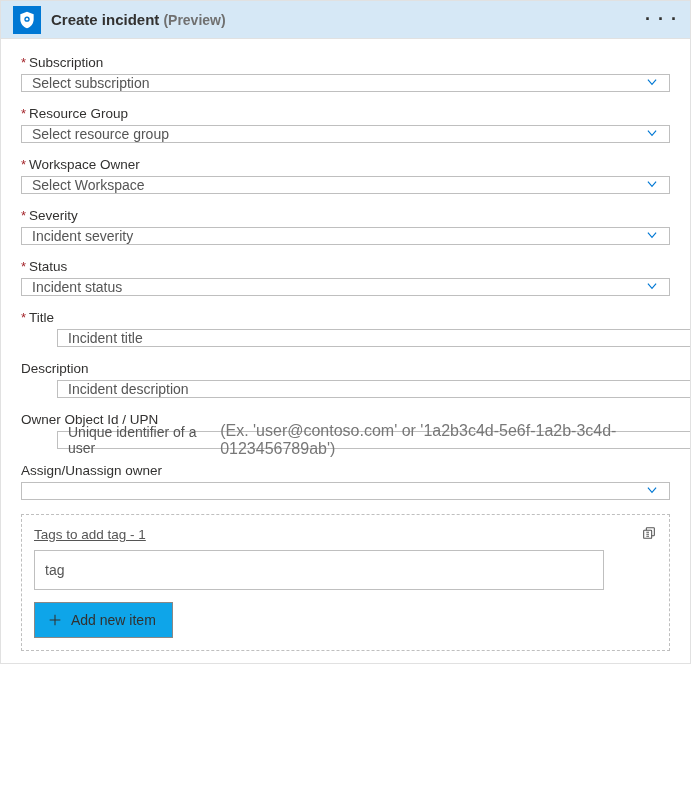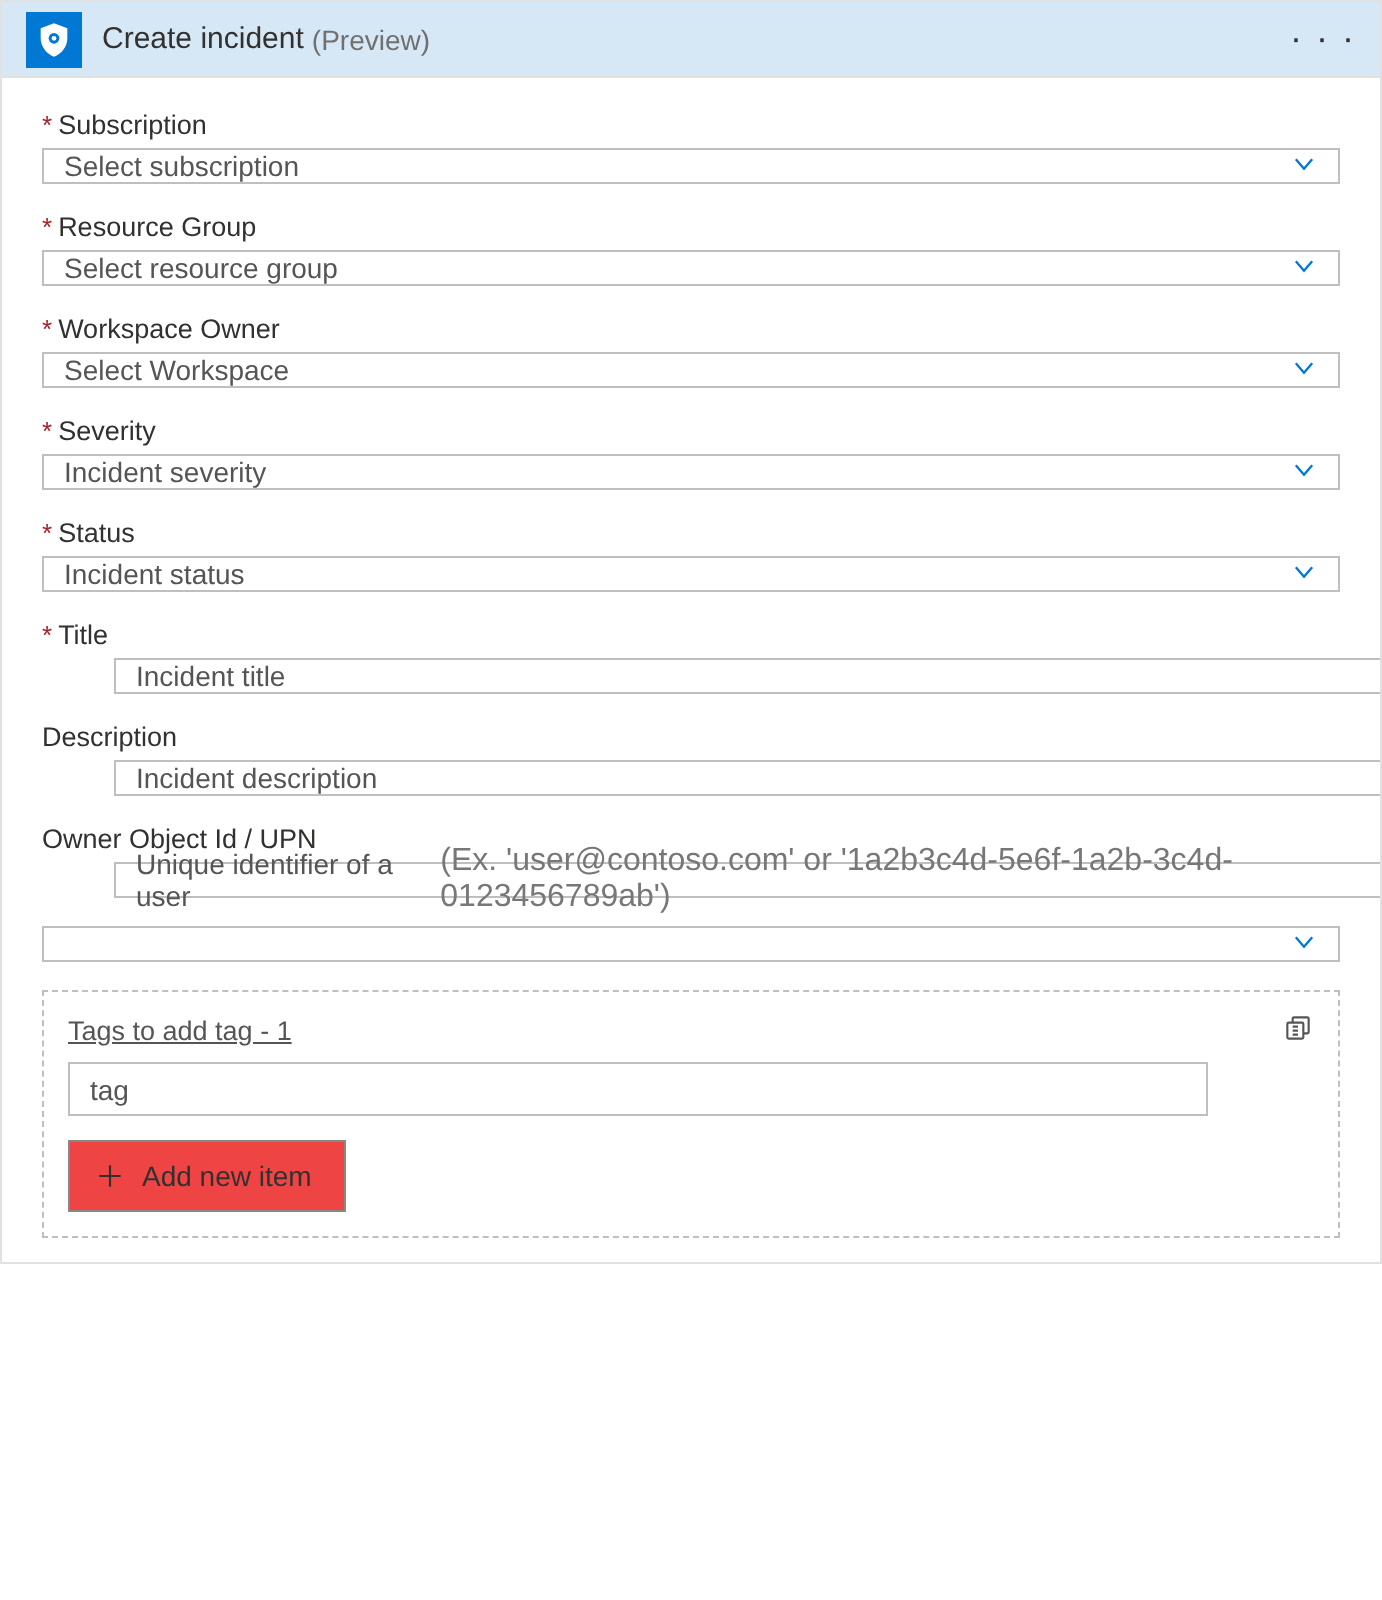--- a/index.html
+++ b/index.html
@@ -11,20 +11,21 @@
     width: 691px;
     border: 1px solid #e1e1e1;
   }
   .header {
     background: #d6e8f6;
     height: 38px;
     display: flex;
     align-items: center;
     padding: 0 12px;
     border-bottom: 1px solid #e1e1e1;
+    font-weight: bold;
   }
   .header-icon {
     width: 28px;
     height: 28px;
     background: #0078d4;
     display: flex;
     align-items: center;
     justify-content: center;
     margin-right: 10px;
   }
@@ -57,33 +58,33 @@
     padding: 10px 12px 12px 12px;
     margin-top: 4px;
     position: relative;
   }
   .tags-label-row { display: flex; align-items: center; margin-bottom: 6px; }
   .tags-label { font-size: 13.5px; color: #555; text-decoration: underline; }
   .tags-token-icon { margin-left: auto; cursor: pointer; }
   .tags-token-icon svg { width: 16px; height: 16px; }
   .tag-input {
     width: 570px;
-    height: 27px;
+    height: 40px;
     border: 1px solid #bfbfbf;
     padding: 0 10px;
     display: flex;
     align-items: center;
     font-size: 14px;
     color: #555;
     background: #fff;
     margin-bottom: 12px;
   }
   .add-btn {
     border: 1px solid #8a8886;
-    background: #ef4444;
+    background: #0ea5e9;
     height: 36px;
     padding: 0 16px 0 12px;
     display: inline-flex;
     align-items: center;
     font-size: 14px;
     color: #323130;
     cursor: pointer;
   }
   .add-btn .plus { width: 16px; height: 16px; margin-right: 8px; }
 </style>
@@ -193,20 +194,23 @@
     <div class="label">
         <span>Owner Object Id / UPN</span>
       </div>
     <div class="textinput">
       <span>Unique identifier of a user</span>
       <span class="placeholder-hint">(Ex. 'user@contoso.com' or '1a2b3c4d-5e6f-1a2b-3c4d-0123456789ab')</span>
     </div>
   </div>
 
   <div class="field">
+    <div class="label">
+        <span>Assign/Unassign owner</span>
+      </div>
     <div class="dropdown">
       <span class="chev"><svg viewBox="0 0 24 24">
             <path d="M5 8 L12 16 L19 8" stroke="#0078d4" stroke-width="2" fill="none"></path>
           </svg></span>
     </div>
   </div>
 
   <div class="tags-box">
     <div class="tags-label-row">
       <span class="tags-label">Tags to add tag - 1</span>

